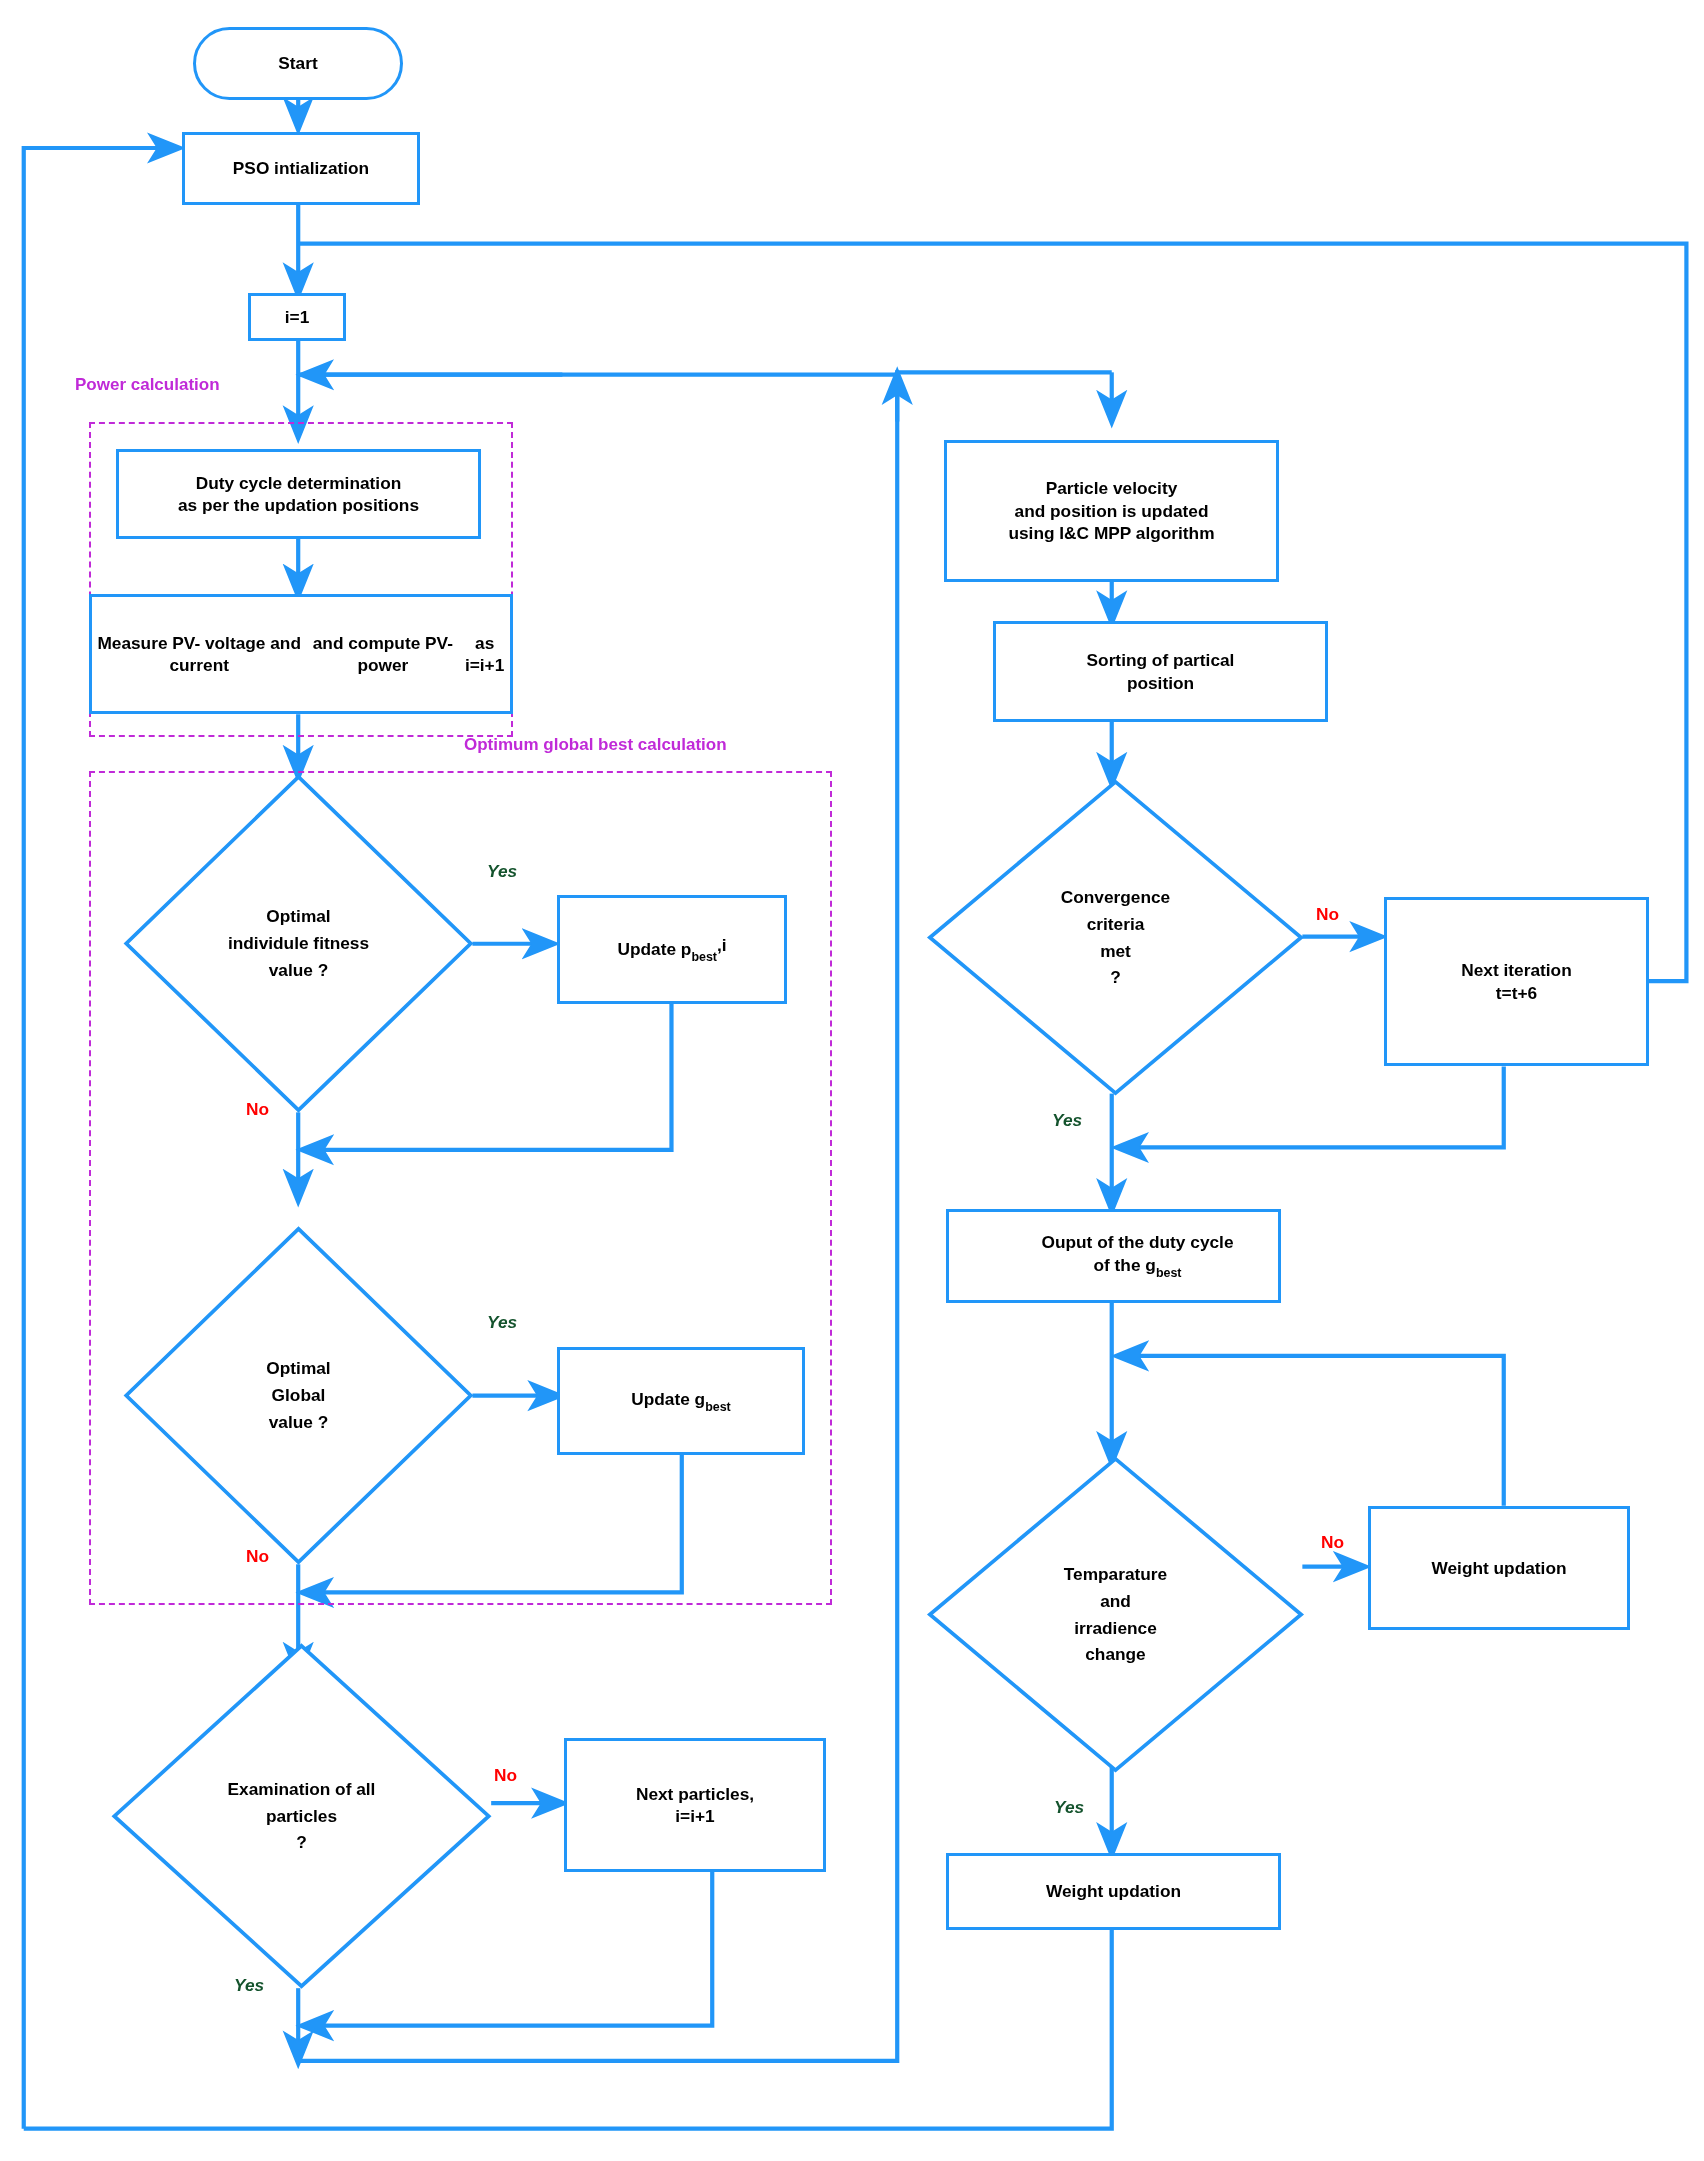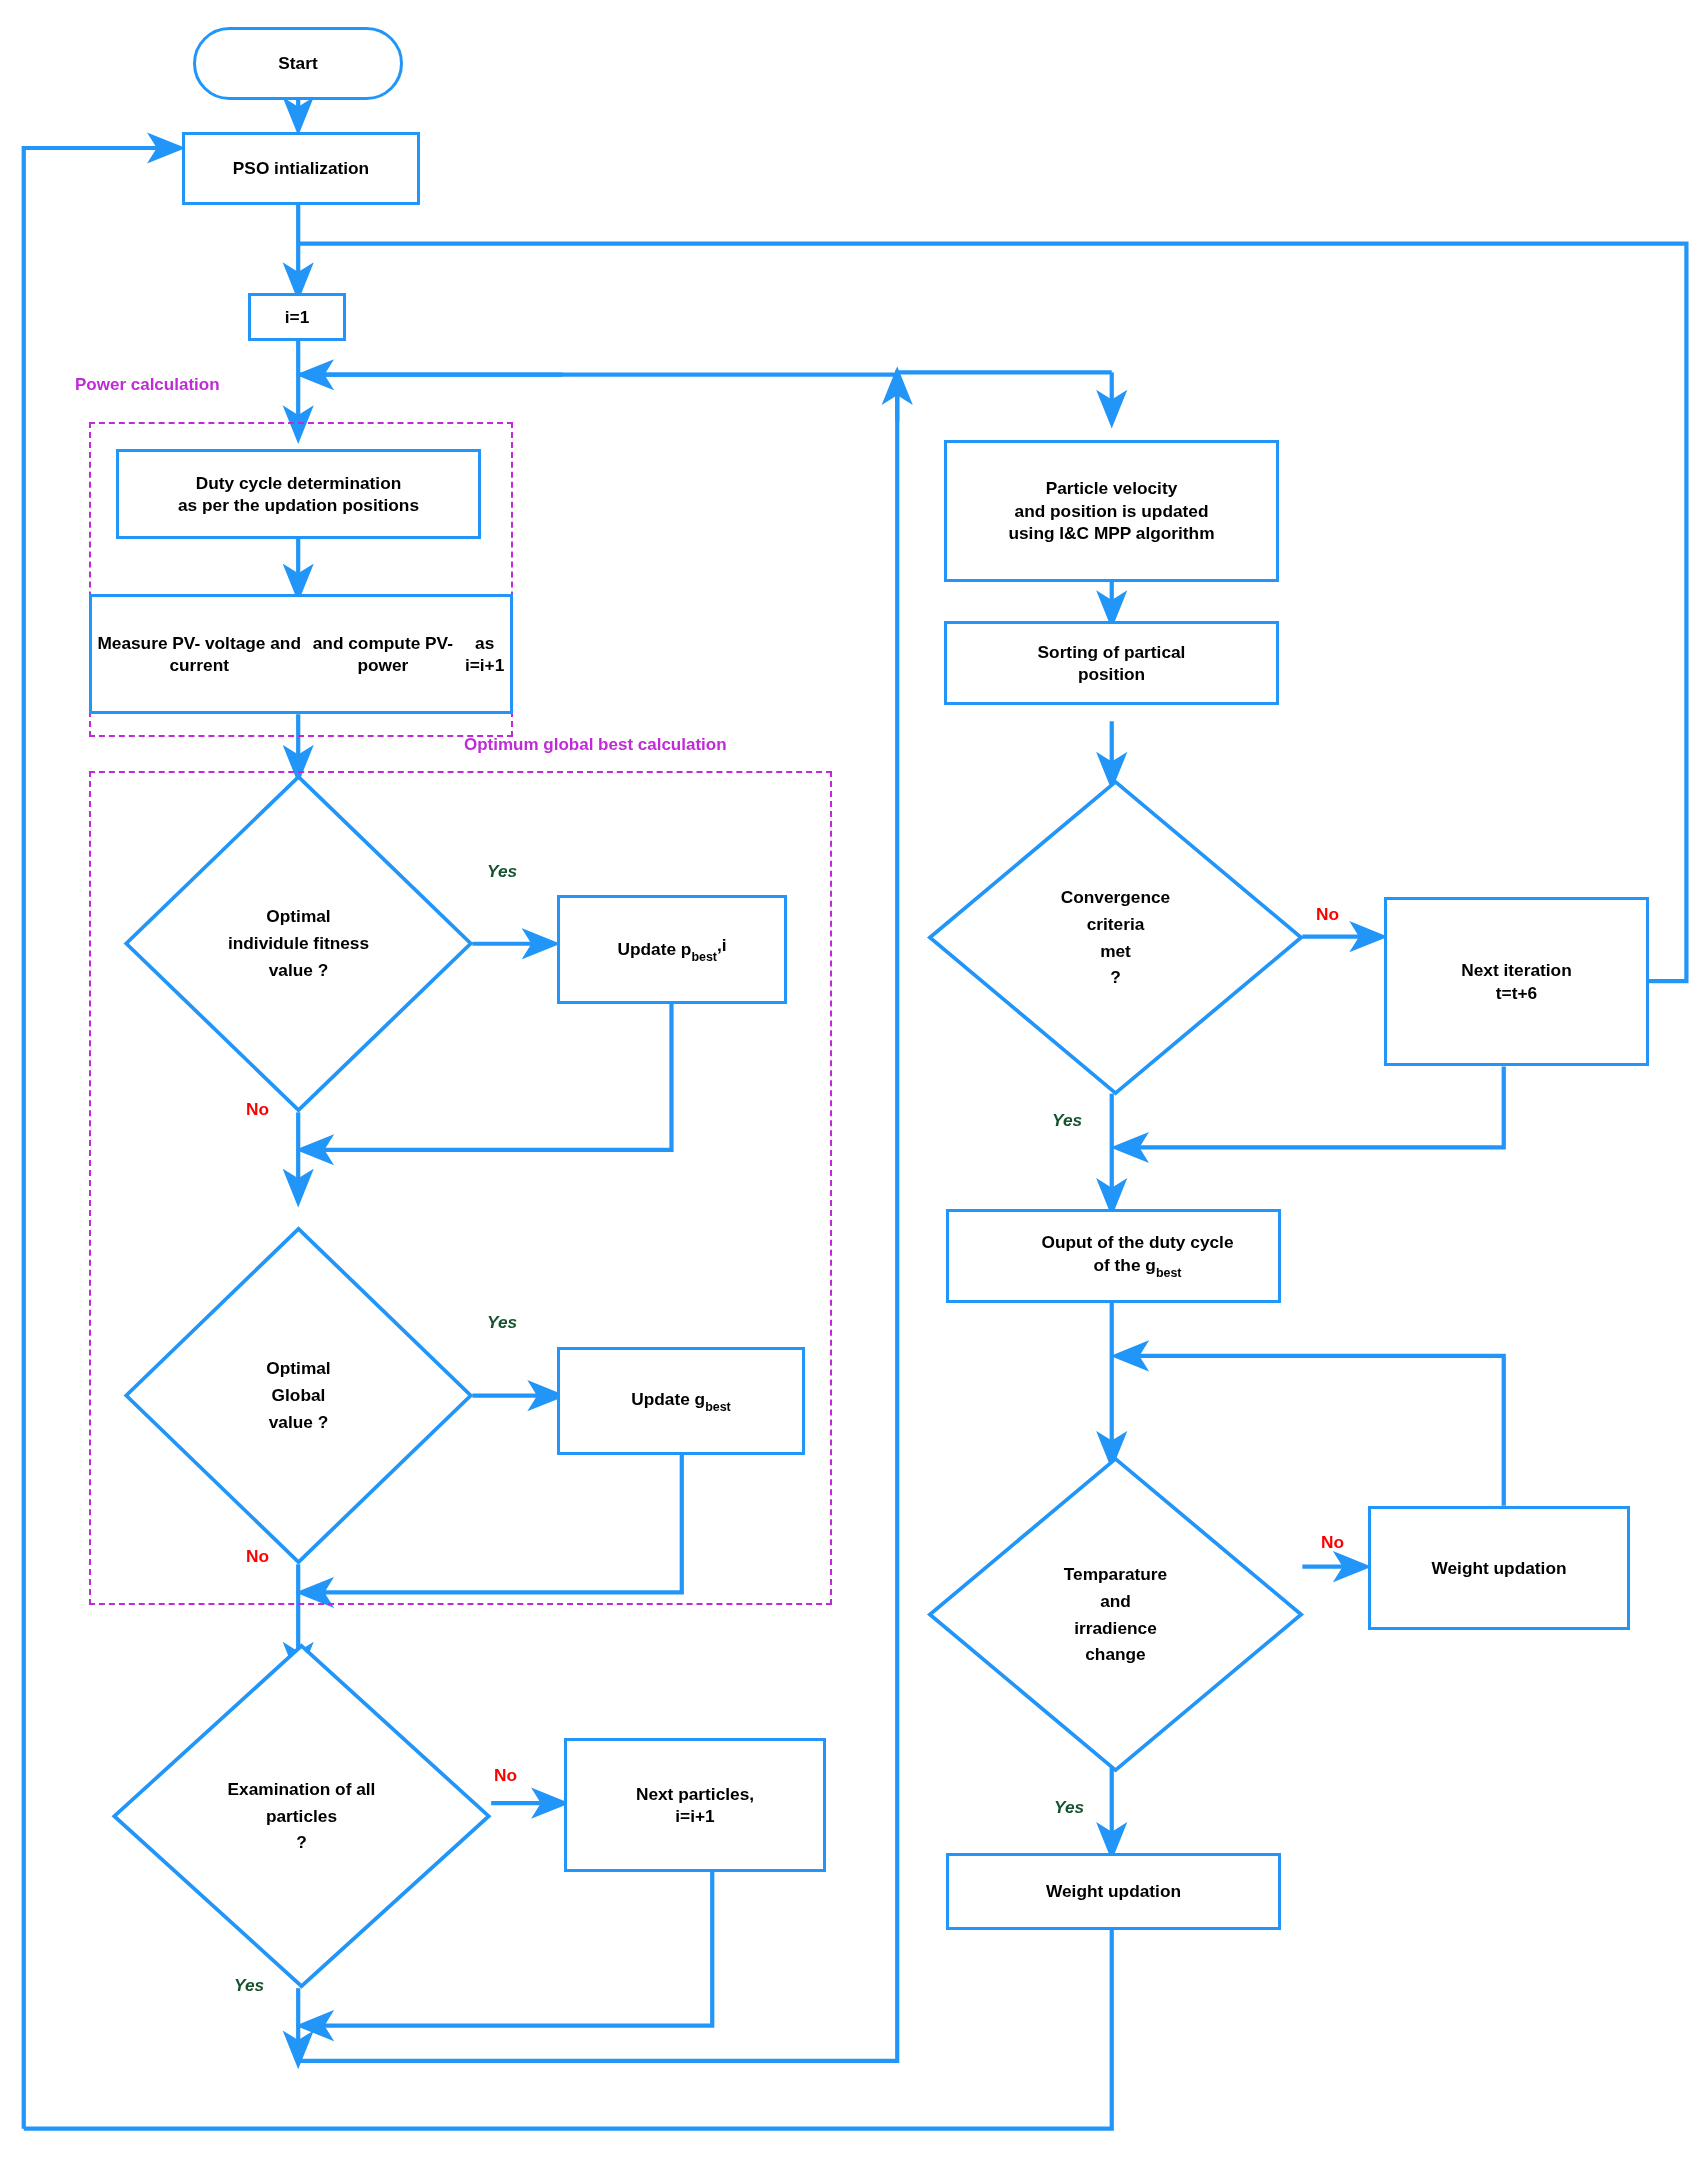--- a/index.html
+++ b/index.html
@@ -183,21 +183,21 @@
     <span>Next particles,</span>
     <span>i=i+1</span>
   </div>
 
   <div class="node proc base" style="left:944px;top:424px;width:335px;height:142px;flex-direction:column;margin-top:16px;">
     <span>Particle velocity</span>
     <span>and position is updated</span>
     <span>using I&amp;C MPP algorithm</span>
   </div>
 
-  <div class="node proc base" style="left:944px;top:621px;width:335px;height:84px;flex-direction:column;">
+  <div class="node proc base" style="left:993px;top:621px;width:335px;height:101px;flex-direction:column;">
     <span>Sorting of partical</span>
     <span>position</span>
   </div>
 
   <svg style="position:absolute;left:928px;top:780px;width:375px;height:315px;overflow:visible;" viewBox="0 0 800 672" width="375" height="315">
     <polygon points="400,4 796,336 400,668 4,336" fill="#ffffff" stroke="#2196f8" stroke-width="8"></polygon>
   </svg>
   <div class="diamond-label" style="left:928px;top:780px;width:375px;height:315px;flex-direction:column;">
     <span>Convergence</span>
     <span>criteria</span>

